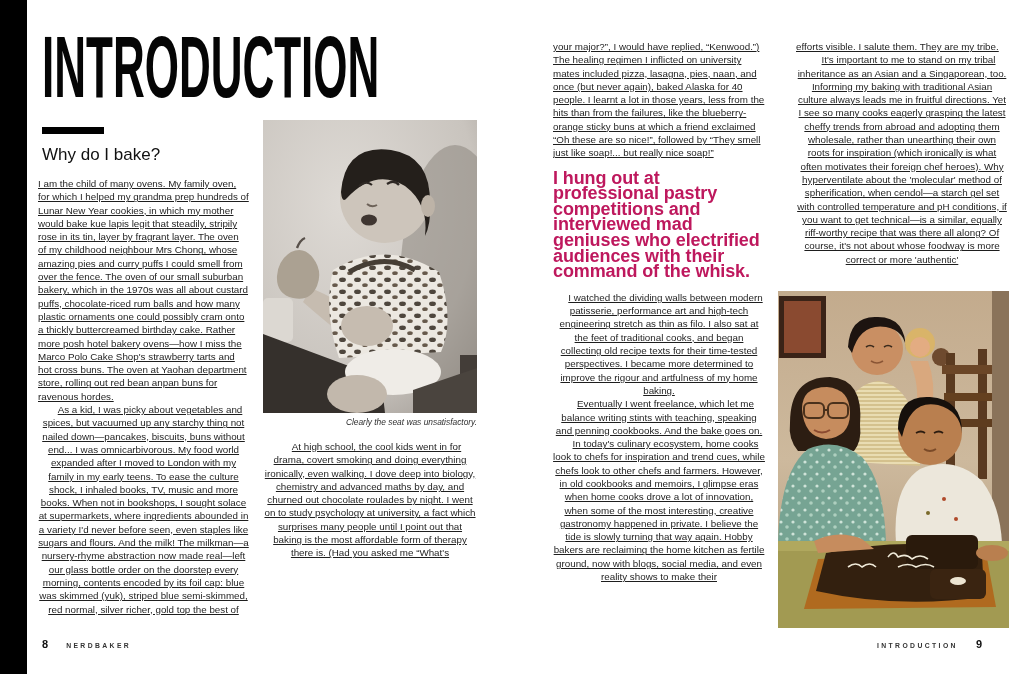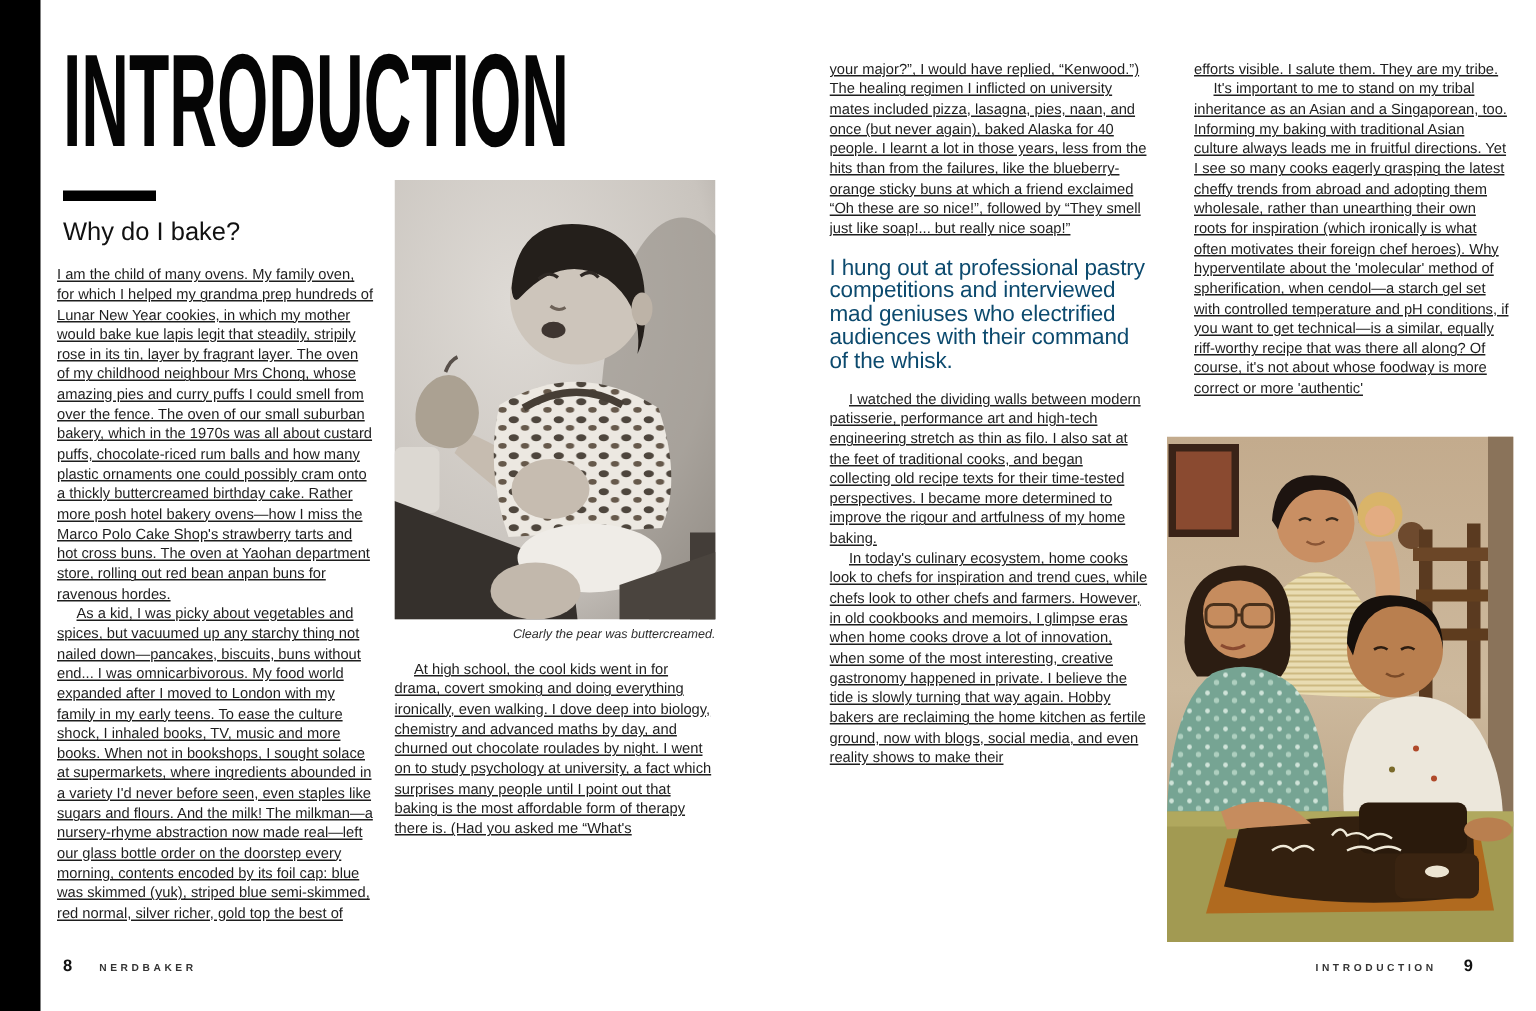--- a/index.html
+++ b/index.html
@@ -17,23 +17,23 @@
   .section-heading{position:absolute;left:42px;top:145px;margin:0;font-size:17px;font-weight:400;color:#111;}
   .bodycol{
     position:absolute;font-size:9.8px;line-height:13.3px;color:#1e1e1e;
     overflow:hidden;text-align:left;
   }
   .col-l1{left:38px;top:177px;width:211px;height:457px;}
   .col-l2{left:263px;top:440px;width:214px;height:196px;}
   .col-r1{left:553px;top:40px;width:212px;height:594px;}
   .col-r2{left:796px;top:40px;width:212px;height:247px;}
   .para{margin:0;text-decoration:underline;}
-  .para.indent{text-indent:13px;}
+  .para.indent{text-indent:13px;text-align:center;}
   .pullquote{
-    font-size:15px;line-height:15.6px;font-weight:400;color:#0c4a6e;
+    font-size:18px;line-height:15.6px;font-weight:700;color:#be185d;
     margin:11px 0 11px;letter-spacing:-.1px;
   }
   .photo{position:absolute;display:block;}
   .photo-bw{left:263px;top:120px;width:214px;height:293px;}
   .photo-color{left:778px;top:291px;width:231px;height:337px;}
   .photo-caption{
     position:absolute;left:263px;top:417px;width:214px;margin:0;
     font-size:8.4px;font-style:italic;color:#2e2e2e;text-align:right;line-height:11px;
   }
   .footer{position:absolute;top:638px;display:flex;align-items:baseline;gap:18px;}
@@ -91,38 +91,39 @@
     <path d="M124 64 q7 -5 12 1" stroke="#2e2824" stroke-width="2.2" fill="none"></path>
     <path d="M104 84 q5 4 10 1" stroke="#6d6258" stroke-width="2" fill="none"></path>
     <ellipse cx="106" cy="100" rx="8" ry="5.5" fill="#3f3631"></ellipse>
 
     <ellipse cx="104" cy="206" rx="26" ry="20" fill="#c6bcb0"></ellipse>
     <ellipse cx="130" cy="252" rx="48" ry="23" fill="#efece7"></ellipse>
     <ellipse cx="94" cy="274" rx="30" ry="19" fill="#c2b8ac"></ellipse>
     <path d="M150 270 L214 248 L214 293 L150 293 Z" fill="#4a443e"></path>
   </svg>
 
-  <p class="photo-caption">Clearly the pear was buttercreamed.</p>
+  <p class="photo-caption">Clearly the seat was unsatisfactory.</p>
 
   <div class="bodycol col-l2">
       <p class="para indent">At high school, the cool kids went in for drama, covert smoking and doing everything ironically, even walking. I dove deep into biology, chemistry and advanced maths by day, and churned out chocolate roulades by night. I went on to study psychology at university, a fact which surprises many people until I point out that baking is the most affordable form of therapy there is. (Had you asked me “What's</p>
     </div>
 
   <div class="footer footer-left">
     <span class="page-num">8</span>
     <span class="running-label">NERDBAKER</span>
   </div>
 
   <div class="bodycol col-r1">
     <div>
         <p class="para">your major?”, I would have replied, “Kenwood.”) The healing regimen I inflicted on university mates included pizza, lasagna, pies, naan, and once (but never again), baked Alaska for 40 people. I learnt a lot in those years, less from the hits than from the failures, like the blueberry-orange sticky buns at which a friend exclaimed “Oh these are so nice!”, followed by “They smell just like soap!... but really nice soap!”</p>
       </div>
     <p class="pullquote">I hung out at professional pastry competitions and interviewed mad geniuses who electrified audiences with their command of the whisk.</p>
     <div>
         <p class="para indent">I watched the dividing walls between modern patisserie, performance art and high-tech engineering stretch as thin as filo. I also sat at the feet of traditional cooks, and began collecting old recipe texts for their time-tested perspectives. I became more determined to improve the rigour and artfulness of my home baking.</p>
+        <p class="para indent">Eventually I went freelance, which let me balance writing stints with teaching, speaking and penning cookbooks. And the bake goes on.</p>
         <p class="para indent">In today's culinary ecosystem, home cooks look to chefs for inspiration and trend cues, while chefs look to other chefs and farmers. However, in old cookbooks and memoirs, I glimpse eras when home cooks drove a lot of innovation, when some of the most interesting, creative gastronomy happened in private. I believe the tide is slowly turning that way again. Hobby bakers are reclaiming the home kitchen as fertile ground, now with blogs, social media, and even reality shows to make their</p>
       </div>
   </div>
 
   <div class="bodycol col-r2">
       <p class="para">efforts visible. I salute them. They are my tribe.</p>
       <p class="para indent">It's important to me to stand on my tribal inheritance as an Asian and a Singaporean, too. Informing my baking with traditional Asian culture always leads me in fruitful directions. Yet I see so many cooks eagerly grasping the latest cheffy trends from abroad and adopting them wholesale, rather than unearthing their own roots for inspiration (which ironically is what often motivates their foreign chef heroes). Why hyperventilate about the 'molecular' method of spherification, when cendol—a starch gel set with controlled temperature and pH conditions, if you want to get technical—is a similar, equally riff-worthy recipe that was there all along? Of course, it's not about whose foodway is more correct or more 'authentic'</p>
     </div>
 
   <svg class="photo photo-color" viewBox="0 0 231 337" aria-hidden="true">

